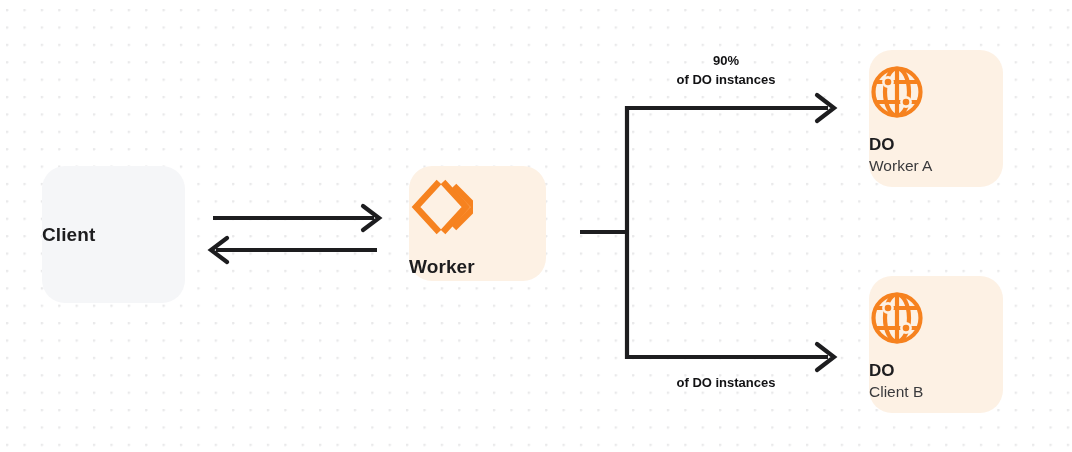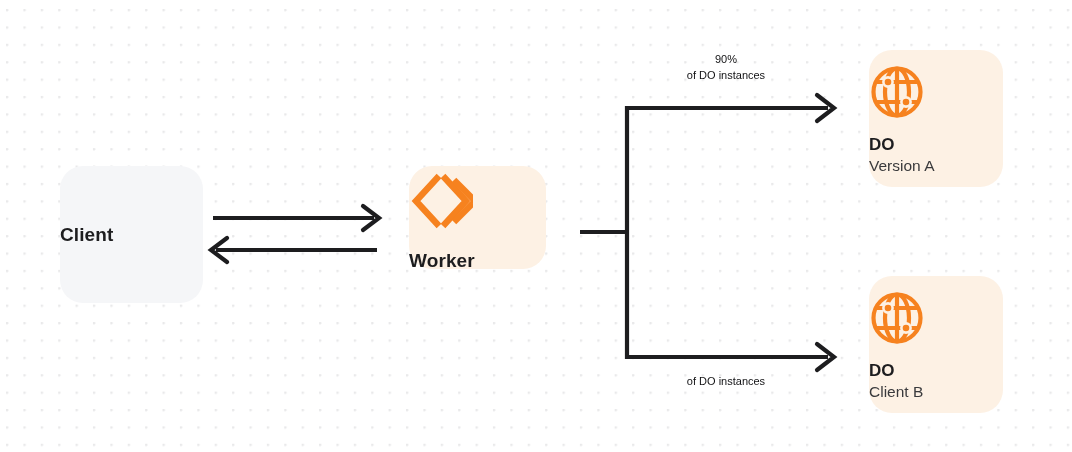--- a/index.html
+++ b/index.html
@@ -29,39 +29,39 @@
     position: absolute;
     border-radius: 23px;
     display: flex;
     flex-direction: column;
     justify-content: center;
     box-sizing: border-box;
   }
 
   
   #client-node {
-    left: 60px;
+    left: 42px;
     top: 166px;
     width: 143px;
     height: 137px;
     background: #f5f6f8;
   }
   #client-node .node-title {
     font-size: 19px;
     font-weight: bold;
     color: #1d1d1f;
     letter-spacing: 0.1px;
   }
 
   
   #worker-node {
     left: 409px;
     top: 166px;
     width: 137px;
-    height: 103px;
+    height: 115px;
     background: #fdf1e4;
   }
   #worker-node .node-icon {
     margin-top: 6px;
     margin-bottom: 14px;
   }
   #worker-node .node-title {
     font-size: 19px;
     font-weight: bold;
     color: #1d1d1f;
@@ -101,22 +101,22 @@
     left: 0;
     top: 0;
     width: 1072px;
     height: 452px;
   }
 
   
   .edge-label {
     position: absolute;
     text-align: center;
-    font-size: 11px;
-    font-weight: normal;
+    font-size: 13px;
+    font-weight: bold;
     color: #121214;
     line-height: 1.45;
     white-space: nowrap;
   }
   #label-top {
     left: 641px;
     top: 52px;
     width: 170px;
   }
   #label-bottom {
@@ -187,21 +187,21 @@
         <circle cx="28" cy="28" r="23.5" fill="none" stroke="#f6821f" stroke-width="4.2"></circle>
         <line x1="28" y1="4.5" x2="28" y2="51.5" stroke="#f6821f" stroke-width="4.2"></line>
         <line x1="6.5" y1="18" x2="49.5" y2="18" stroke="#f6821f" stroke-width="4.2"></line>
         <line x1="6.5" y1="38" x2="49.5" y2="38" stroke="#f6821f" stroke-width="4.2"></line>
         <ellipse cx="28" cy="28" rx="12" ry="23.5" fill="none" stroke="#f6821f" stroke-width="4.2"></ellipse>
         <circle cx="19" cy="18" r="4.6" fill="#f6821f" stroke="#fdf1e4" stroke-width="2.6"></circle>
         <circle cx="37" cy="38" r="4.6" fill="#f6821f" stroke="#fdf1e4" stroke-width="2.6"></circle>
       </svg>
     </span>
     <span class="node-title">DO</span>
-    <span class="node-sub">Version A</span>
+    <span class="node-sub">Worker A</span>
   </div>
 
   <div class="node do-node" id="do-b-node">
     <span class="node-icon">
       <svg width="56" height="56" viewBox="0 0 56 56" aria-hidden="true">
         <circle cx="28" cy="28" r="23.5" fill="none" stroke="#f6821f" stroke-width="4.2"></circle>
         <line x1="28" y1="4.5" x2="28" y2="51.5" stroke="#f6821f" stroke-width="4.2"></line>
         <line x1="6.5" y1="18" x2="49.5" y2="18" stroke="#f6821f" stroke-width="4.2"></line>
         <line x1="6.5" y1="38" x2="49.5" y2="38" stroke="#f6821f" stroke-width="4.2"></line>
         <ellipse cx="28" cy="28" rx="12" ry="23.5" fill="none" stroke="#f6821f" stroke-width="4.2"></ellipse>

